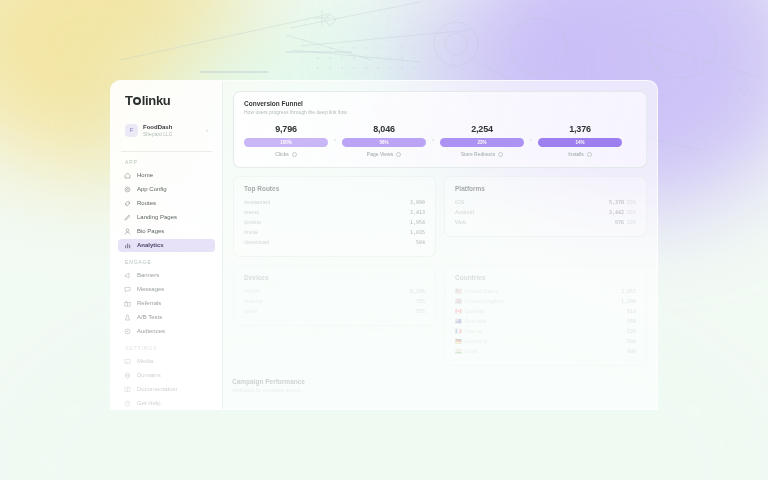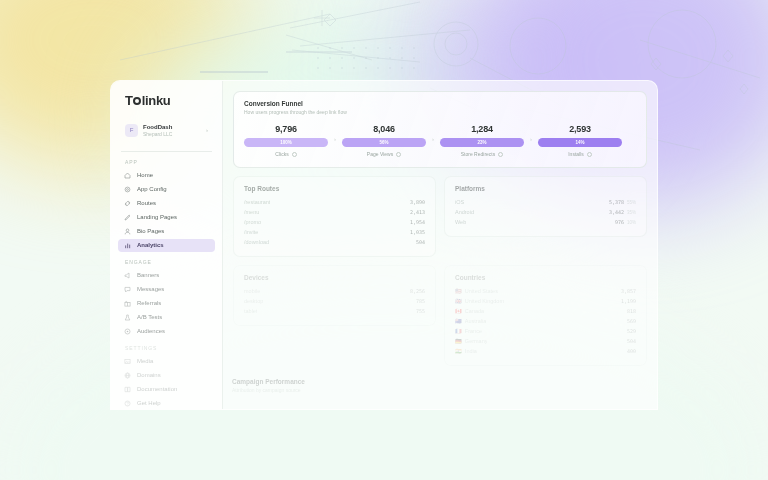--- a/index.html
+++ b/index.html
@@ -402,32 +402,32 @@
             <div class="funnel-bar" style="width:100%;background:#bba4f5">
               <span>56%</span>
             </div>
             <div class="funnel-label">
               <span>Page Views</span>
               <span class="info-dot"></span>
             </div>
           </div>
           <div class="funnel-arrow">›</div>
           <div class="funnel-step">
-            <div class="funnel-value">1,284</div>
+            <div class="funnel-value">2,254</div>
             <div class="funnel-bar" style="width:100%;background:#ac92f2">
               <span>23%</span>
             </div>
             <div class="funnel-label">
               <span>Store Redirects</span>
               <span class="info-dot"></span>
             </div>
           </div>
           <div class="funnel-arrow">›</div>
           <div class="funnel-step">
-            <div class="funnel-value">2,593</div>
+            <div class="funnel-value">1,376</div>
             <div class="funnel-bar" style="width:100%;background:#9d7ff0">
               <span>14%</span>
             </div>
             <div class="funnel-label">
               <span>Installs</span>
               <span class="info-dot"></span>
             </div>
           </div>
         </div>
     </section>

